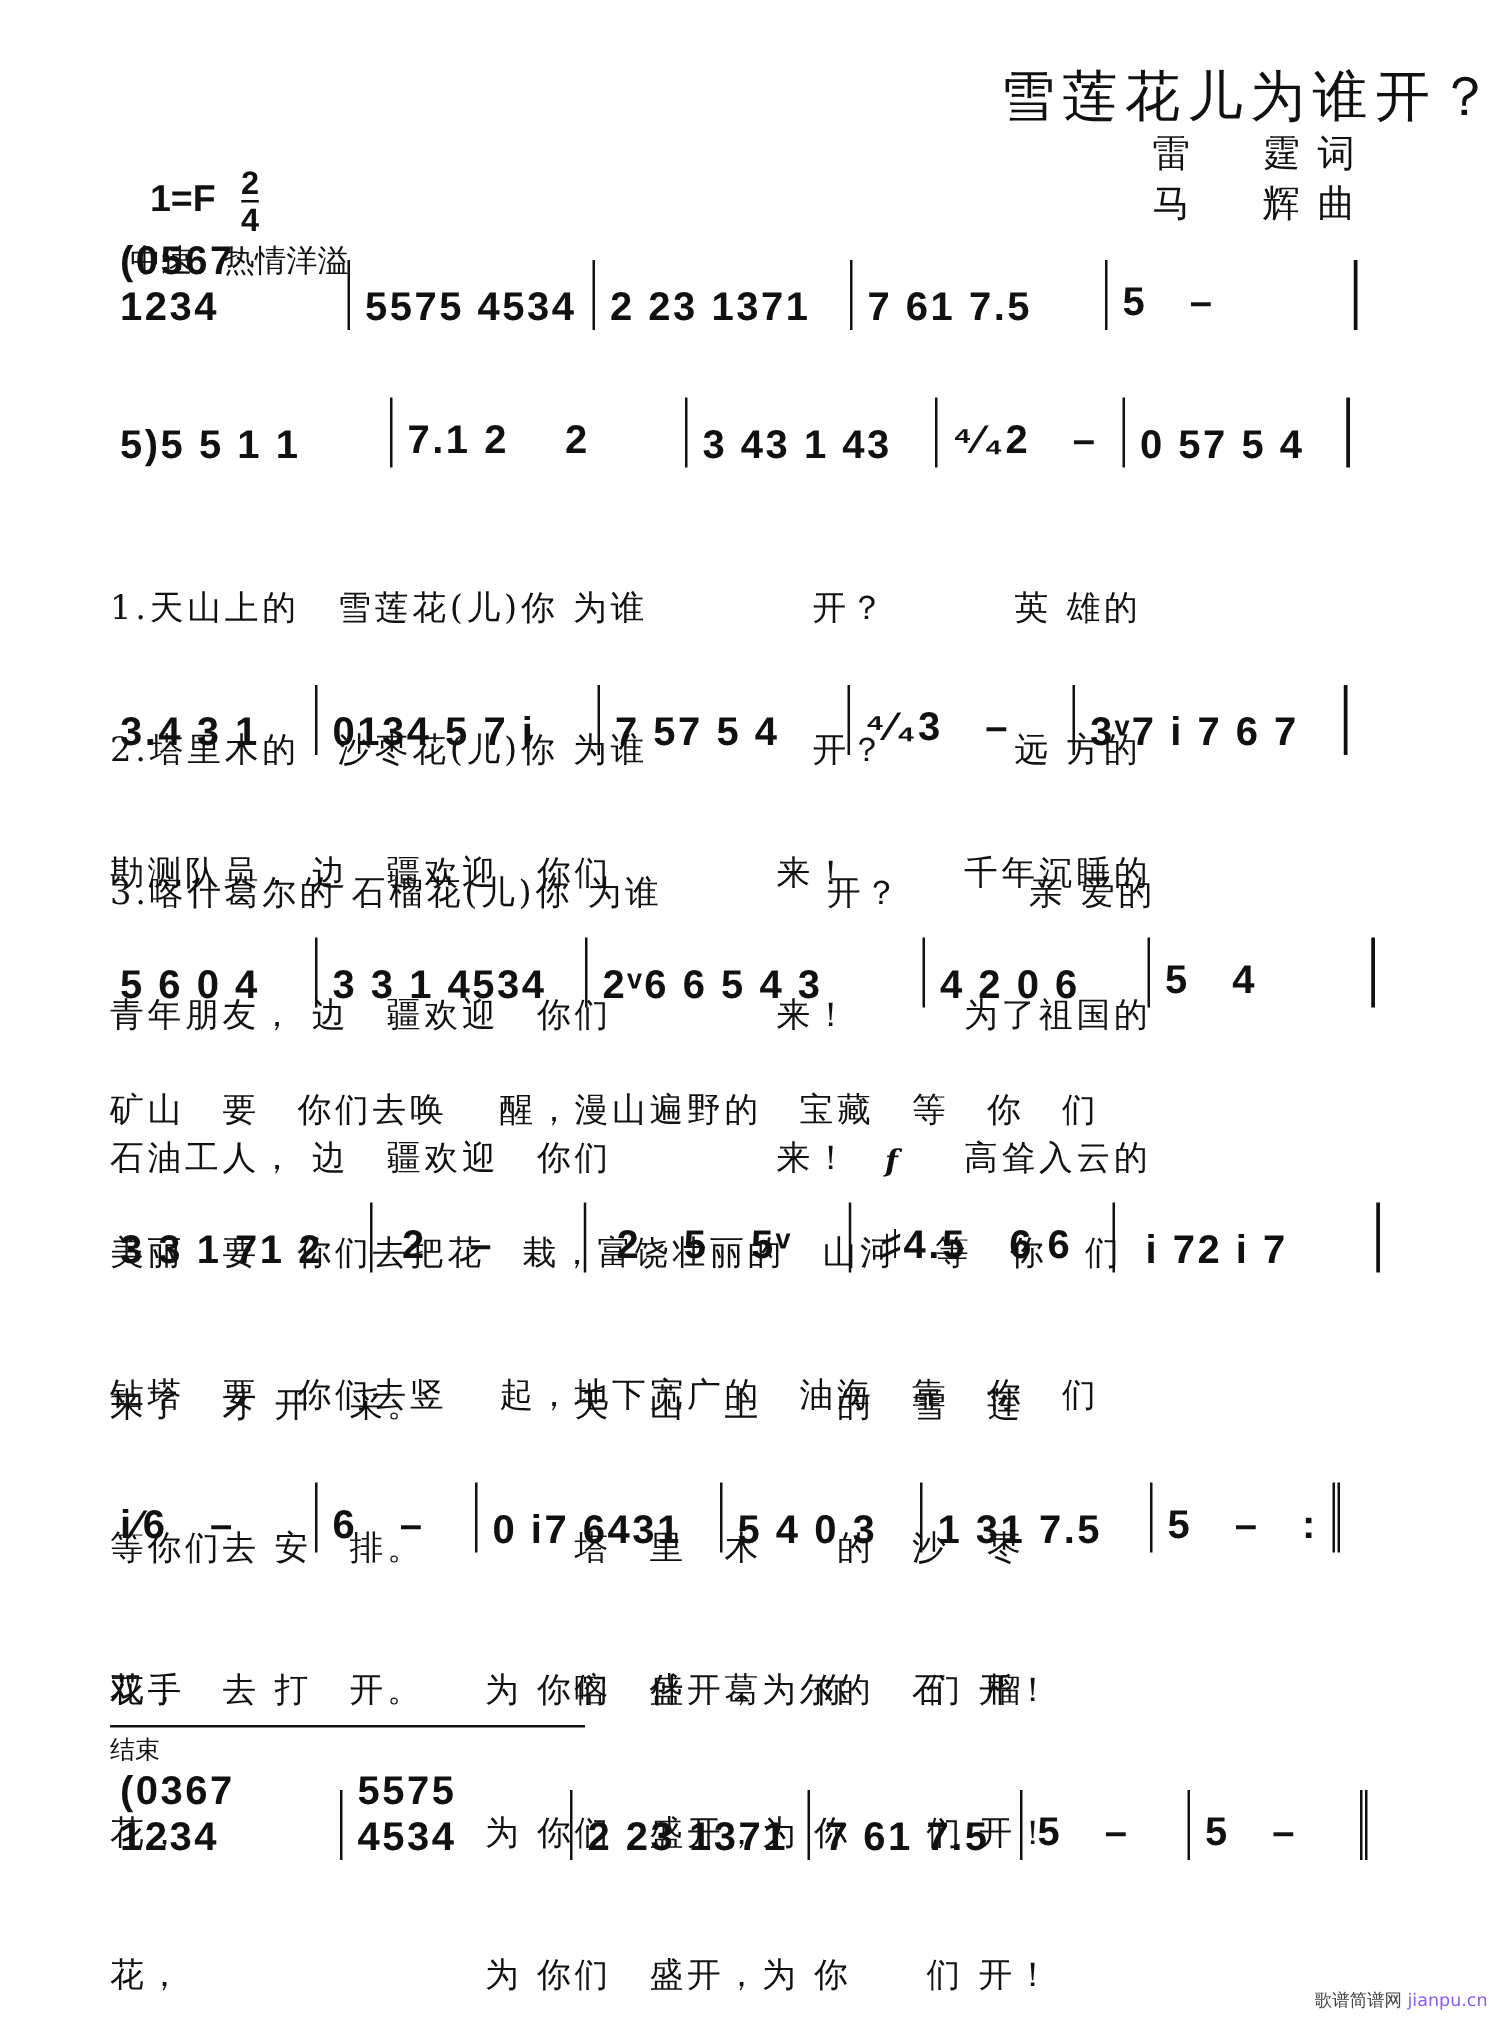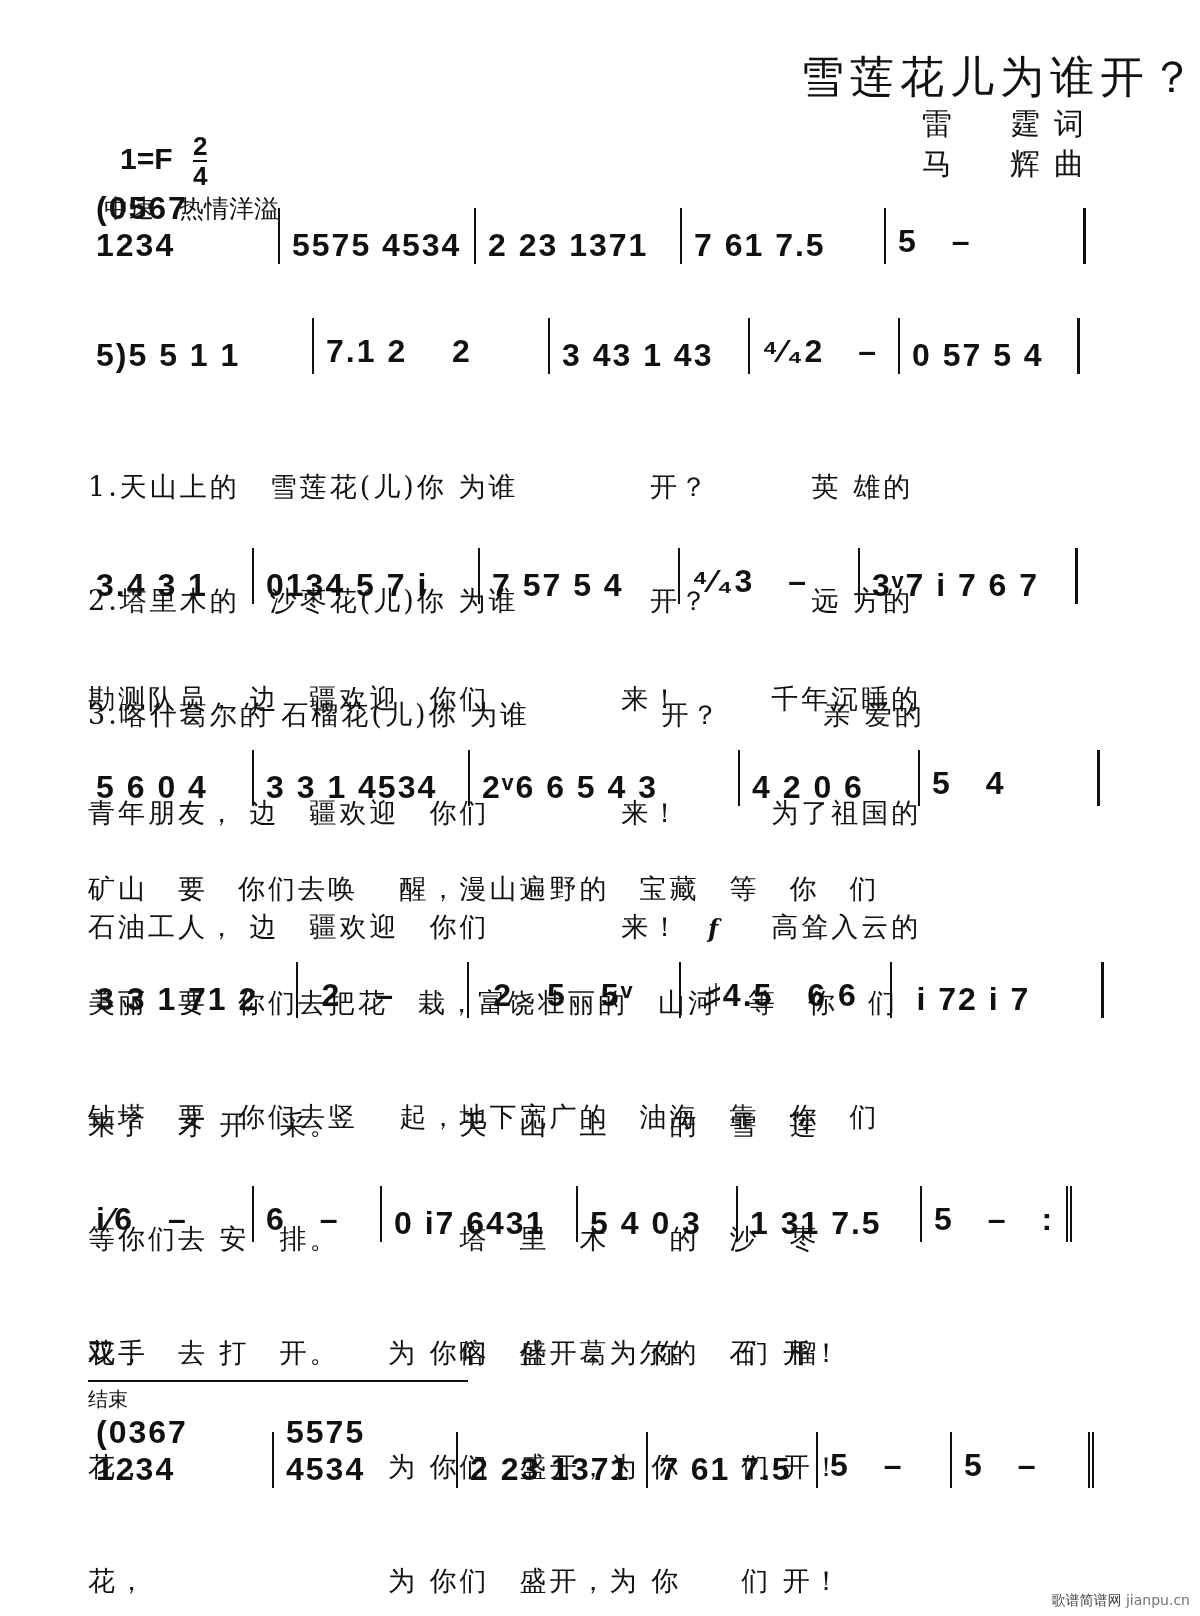--- a/index.html
+++ b/index.html
@@ -12,21 +12,21 @@
   .ts .bar{border-top:2px solid #111;}
   .credits{left:922px;top:104px;font-size:30px;line-height:40px;letter-spacing:14px;font-family:"DejaVu Serif",serif;}
   .tempo{left:104px;top:192px;font-size:25px;text-align:center;}
   .row{left:84px;width:1020px;height:56px;display:flex;align-items:flex-end;}
   .m{display:flex;align-items:flex-end;justify-content:space-between;padding:0 12px;box-sizing:border-box;height:56px;border-right:2px solid #111;font-family:"Liberation Sans",sans-serif;font-weight:bold;font-size:32px;letter-spacing:2px;}
   .m:last-child{border-right-width:3px;}
   .m.final{border-right:6px double #111;}
   .lyr{left:88px;width:1010px;font-size:27px;line-height:38px;font-family:"DejaVu Serif",serif;white-space:pre;letter-spacing:3px;}
   .ending{left:88px;top:1380px;font-size:20px;border-top:2px solid #111;width:380px;padding-top:4px;}
   .wm{right:10px;bottom:6px;font-size:14px;color:#444;}
-  .wm b{color:#737373;font-weight:normal;}
+  .wm b{color:#8b5cf6;font-weight:normal;}
   .dyn{font-style:italic;font-family:"DejaVu Serif",serif;font-size:24px;font-weight:bold;}
 </style>
 </head>
 <body>
 
 <div class="abs title">雪莲花儿为谁开？</div>
 
 <div class="abs key">
   <span>1=F</span>
   <span class="ts">

